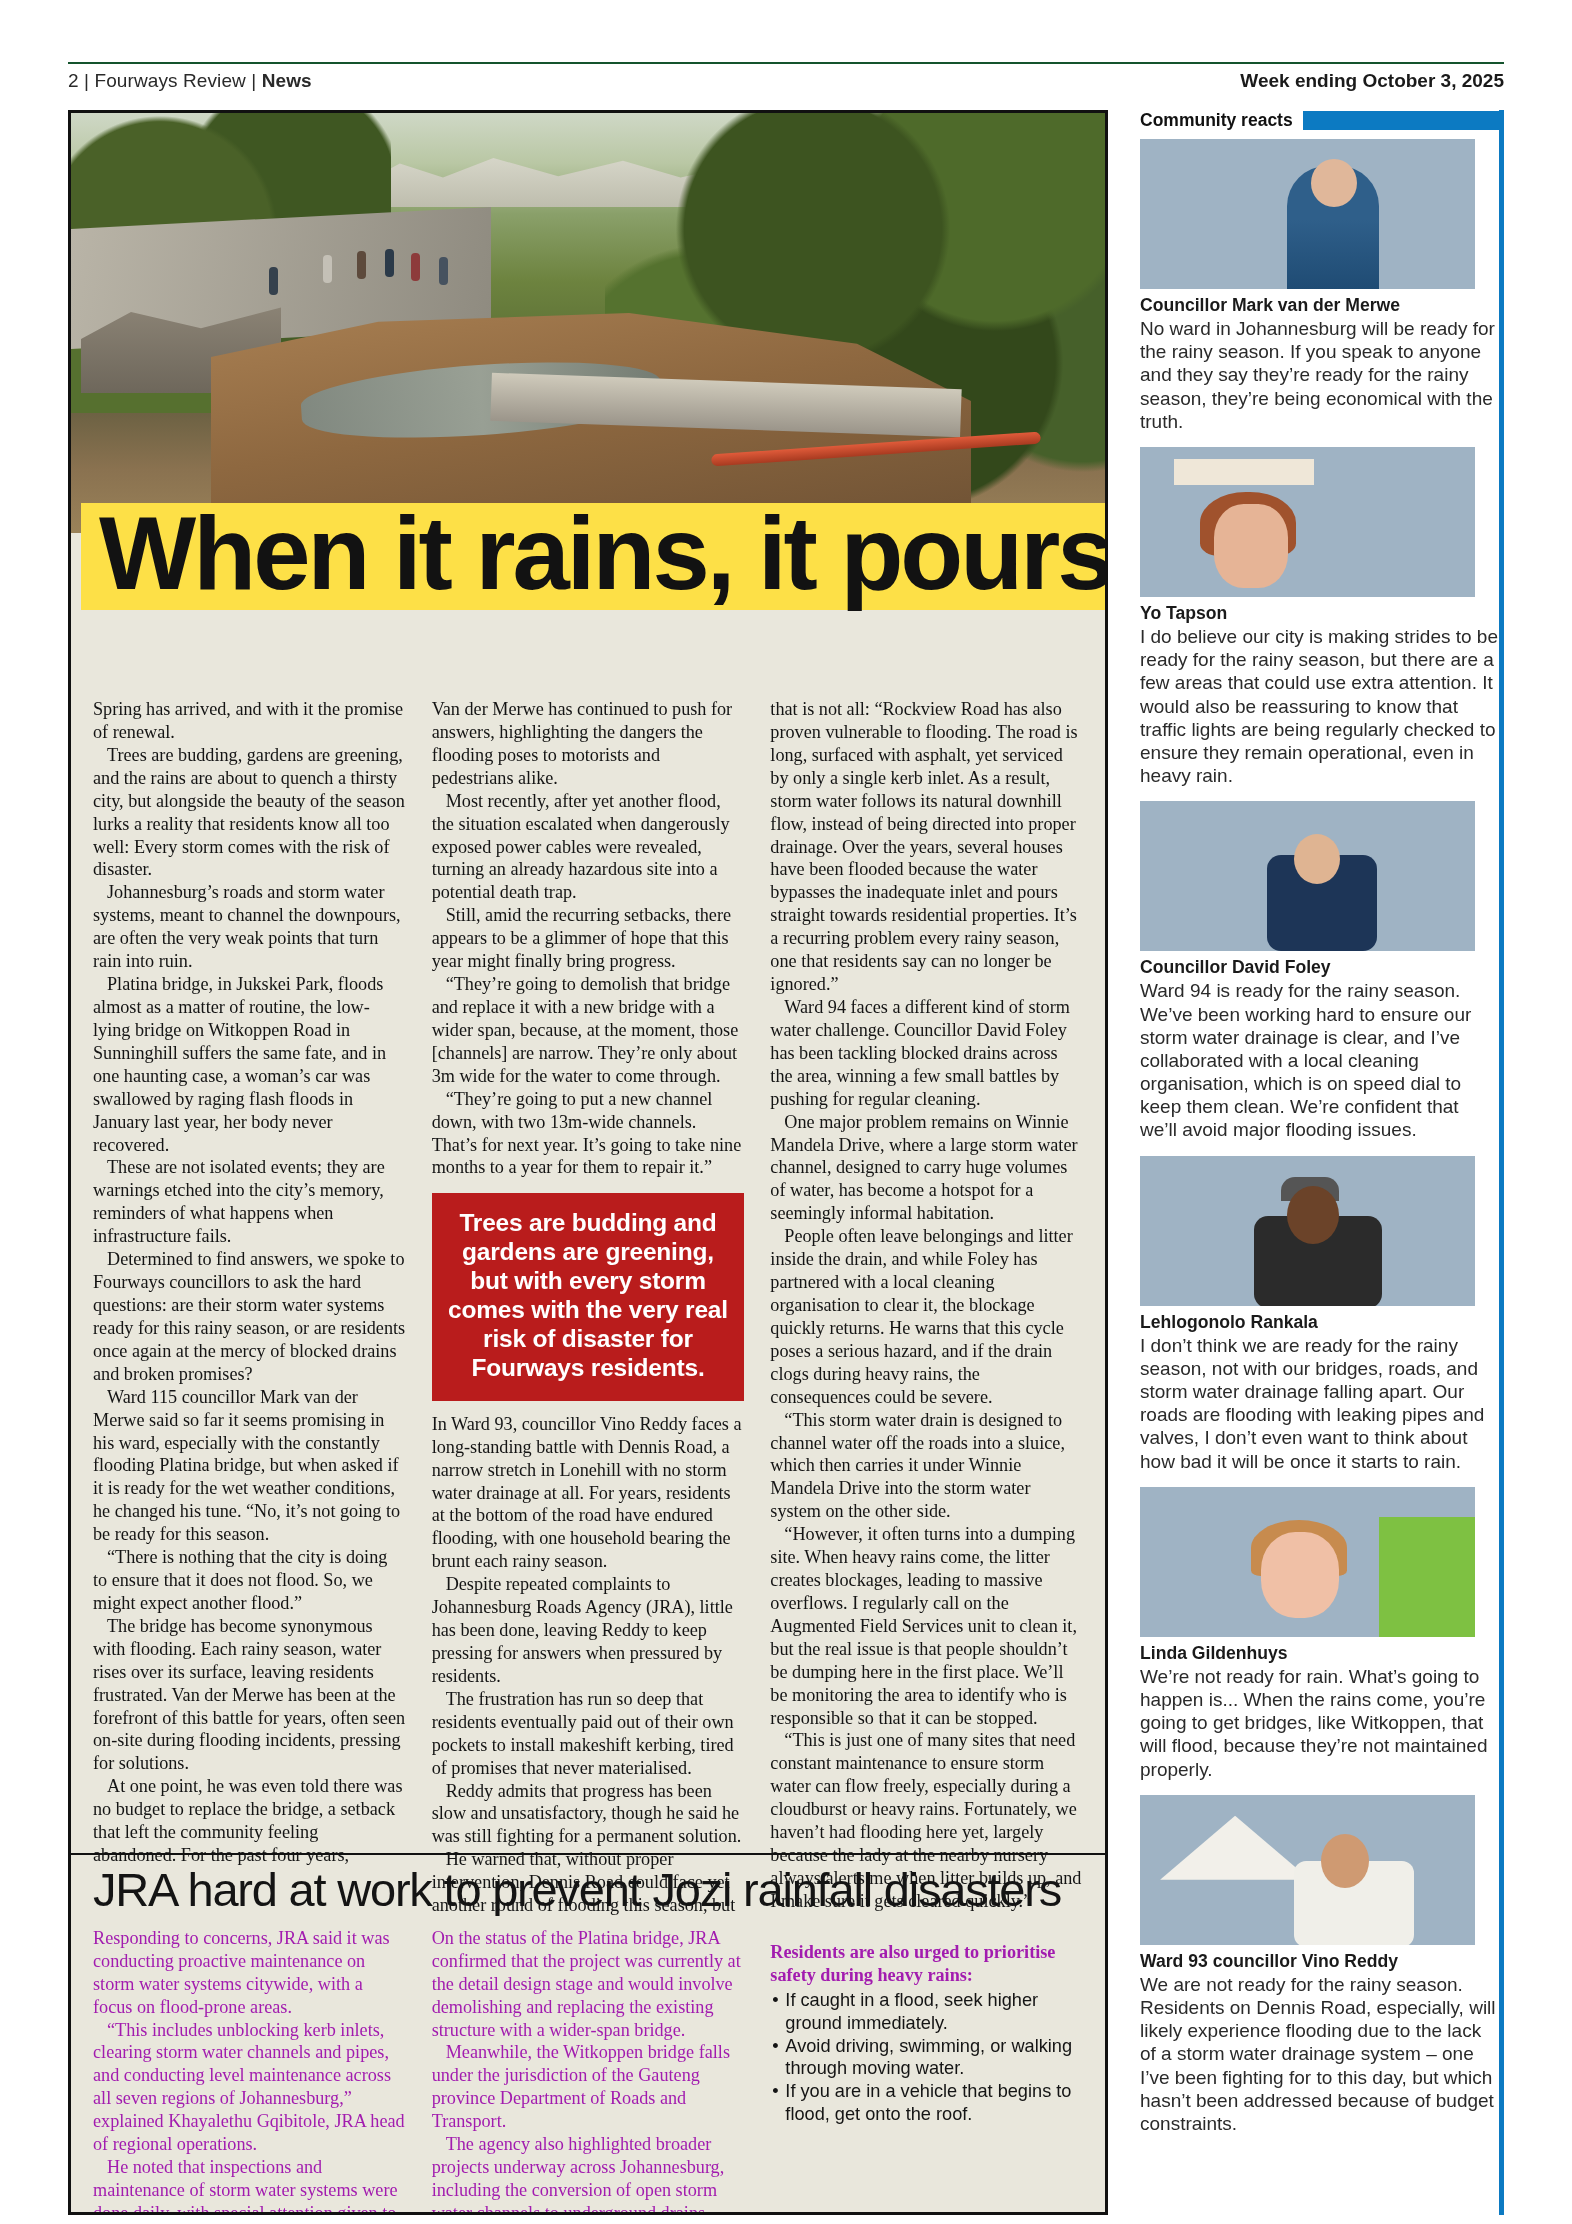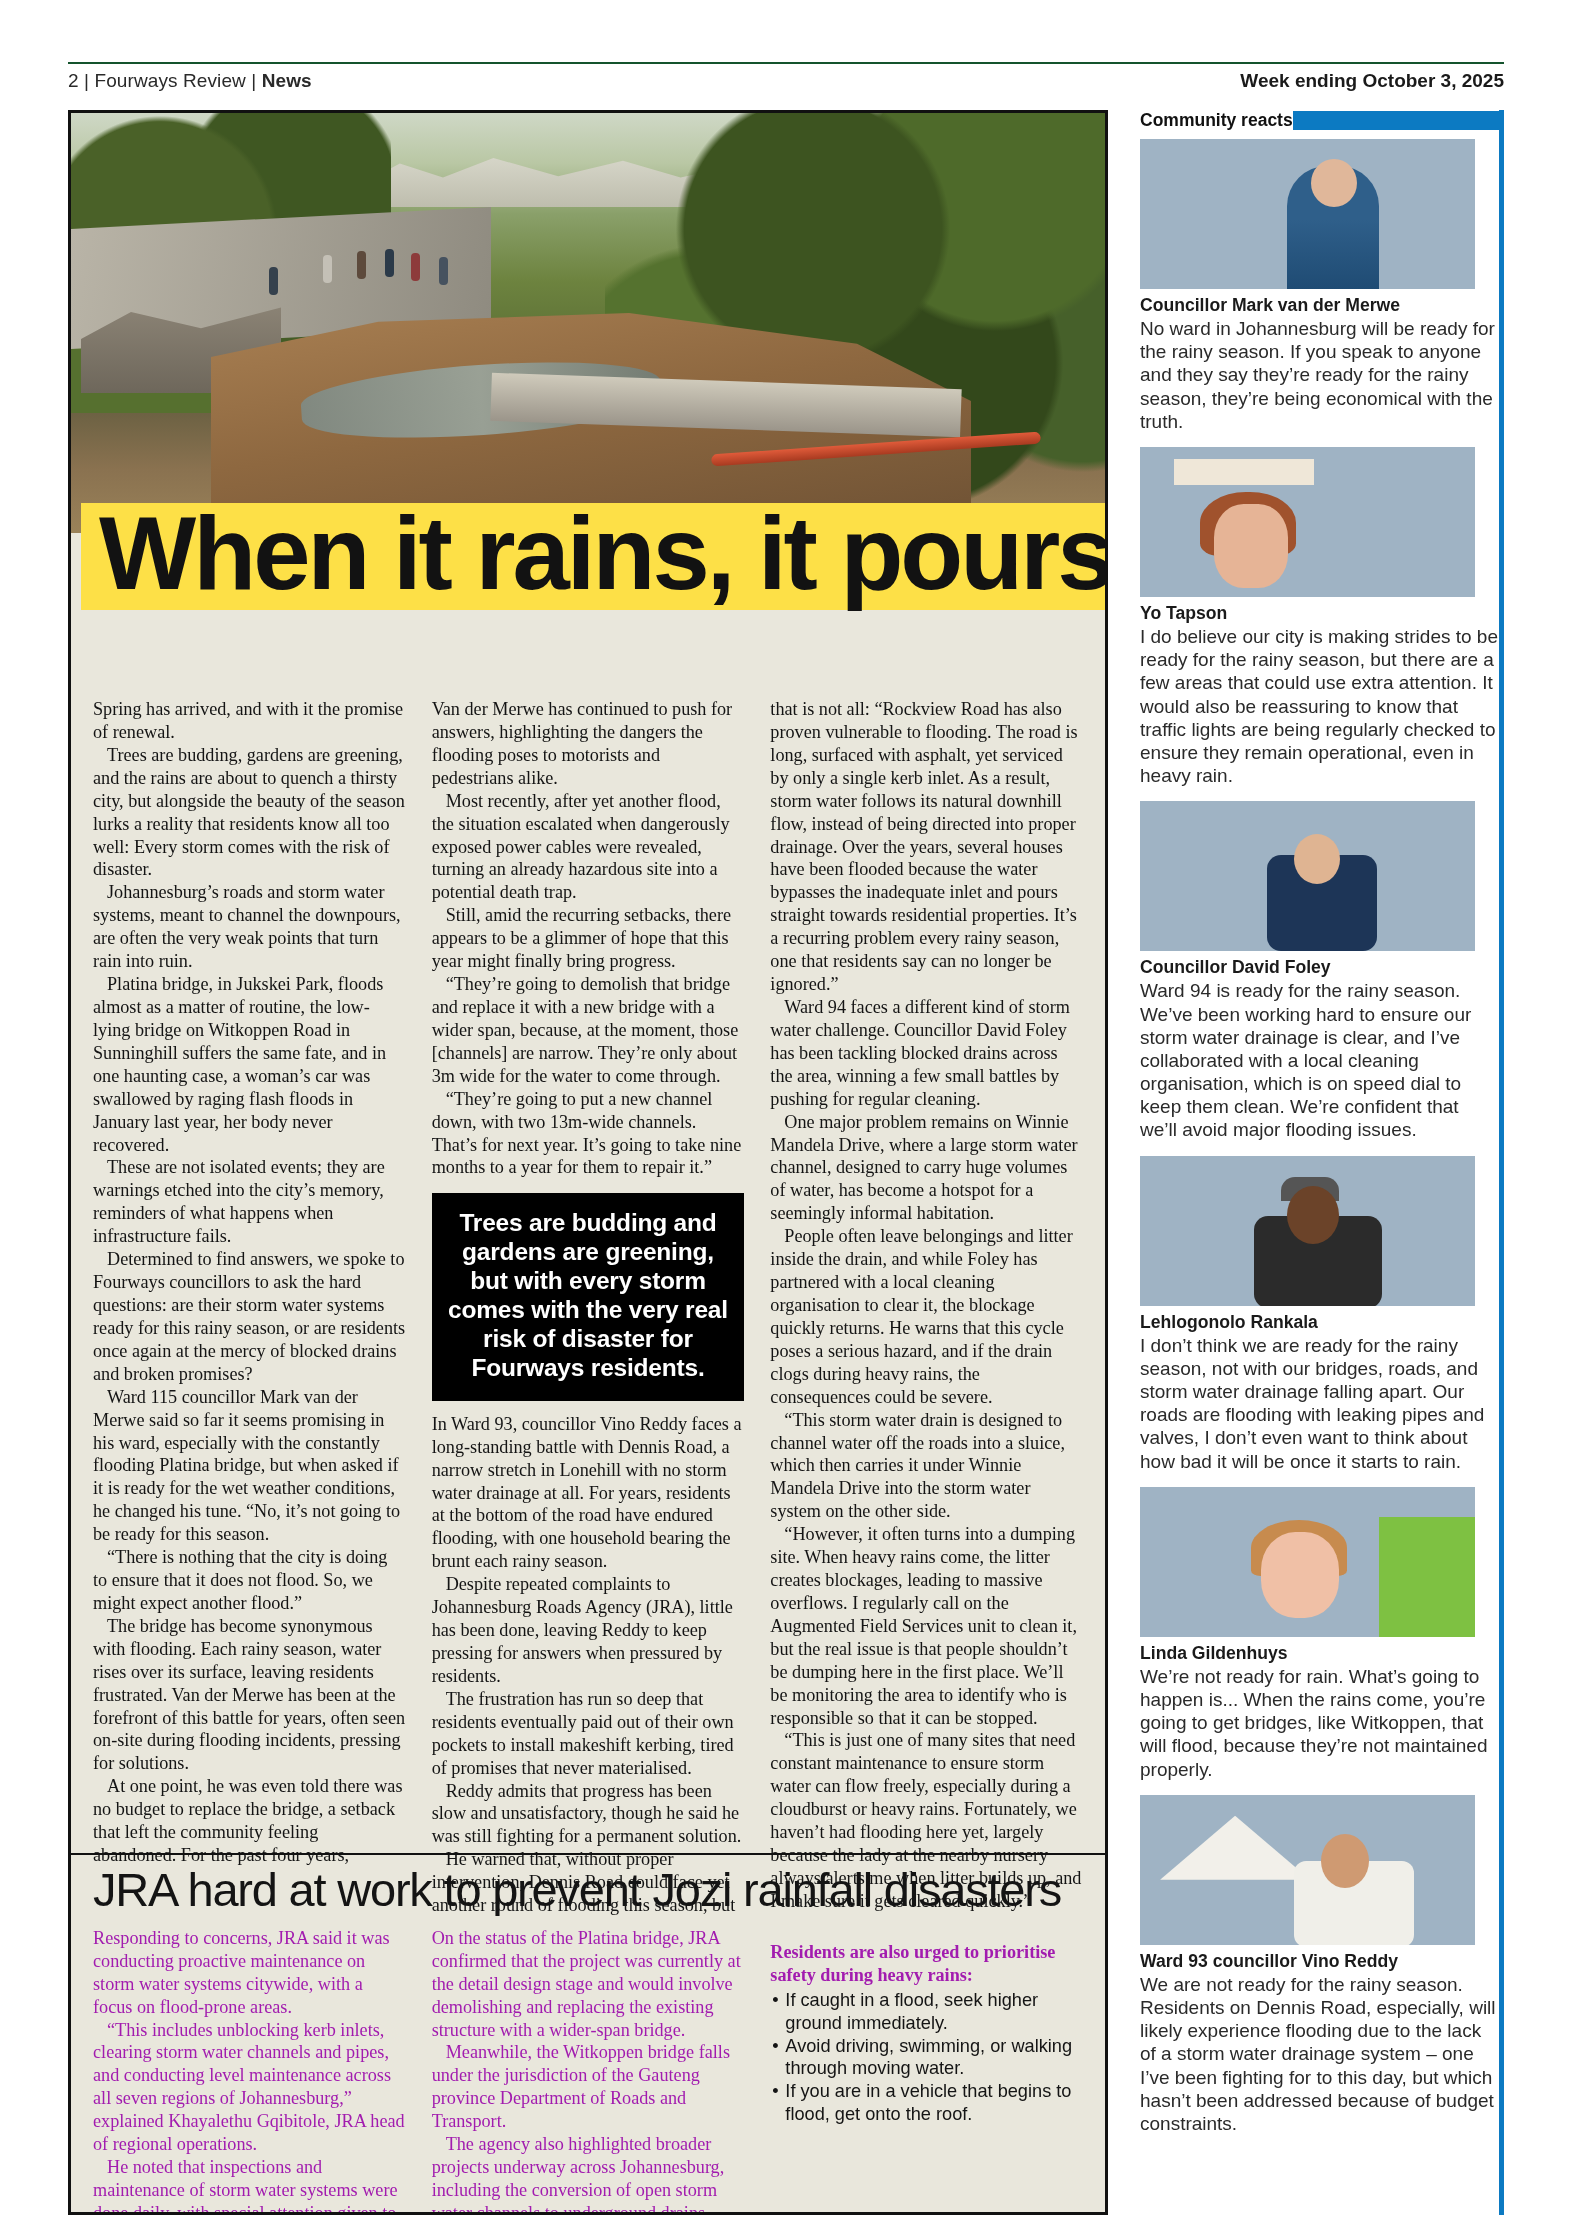--- a/index.html
+++ b/index.html
@@ -114,21 +114,21 @@
     font-size: 18.2px;
     line-height: 1.26;
     color: #141414;
     text-align: left;
     text-indent: 14px;
     hyphens: auto;
   }
   .col p.first, .pullcol p.first { text-indent: 0; }
 
   .callout {
-    background: #000000;
+    background: #b91c1c;
     color: #ffffff;
     padding: 16px 12px 18px 12px;
     margin: 14px 0 12px 0;
     text-align: center;
     font-family: "Liberation Sans", sans-serif;
     font-weight: 700;
     font-size: 24.5px;
     line-height: 1.18;
     letter-spacing: -0.2px;
   }
@@ -173,21 +173,21 @@
   
   .side {
     position: absolute; left: 1140px; top: 110px; width: 364px; height: 2105px;
     border-right: 5px solid #0c7ac2;
   }
   .side-head {
     display: flex; align-items: center; gap: 0; margin-bottom: 8px;
   }
   .side-head .label {
     font-family: "Liberation Sans", sans-serif;
-    font-weight: 700; font-size: 17.5px; color: #111; 
+    font-weight: 700; font-size: 17.5px; color: #111; padding-right: 10px;
     white-space: nowrap;
   }
   .side-head .bar { flex: 1; height: 19px; background: #0c7ac2; }
 
   .card { margin-bottom: 14px; }
   .card .photo { width: 335px; height: 150px; overflow: hidden; position: relative; background:#9fb3c4; }
   .card .name {
     font-family: "Liberation Sans", sans-serif; font-weight: 700;
     font-size: 17.6px; color: #1a1a1a; margin-top: 6px; line-height: 1.2;
   }

